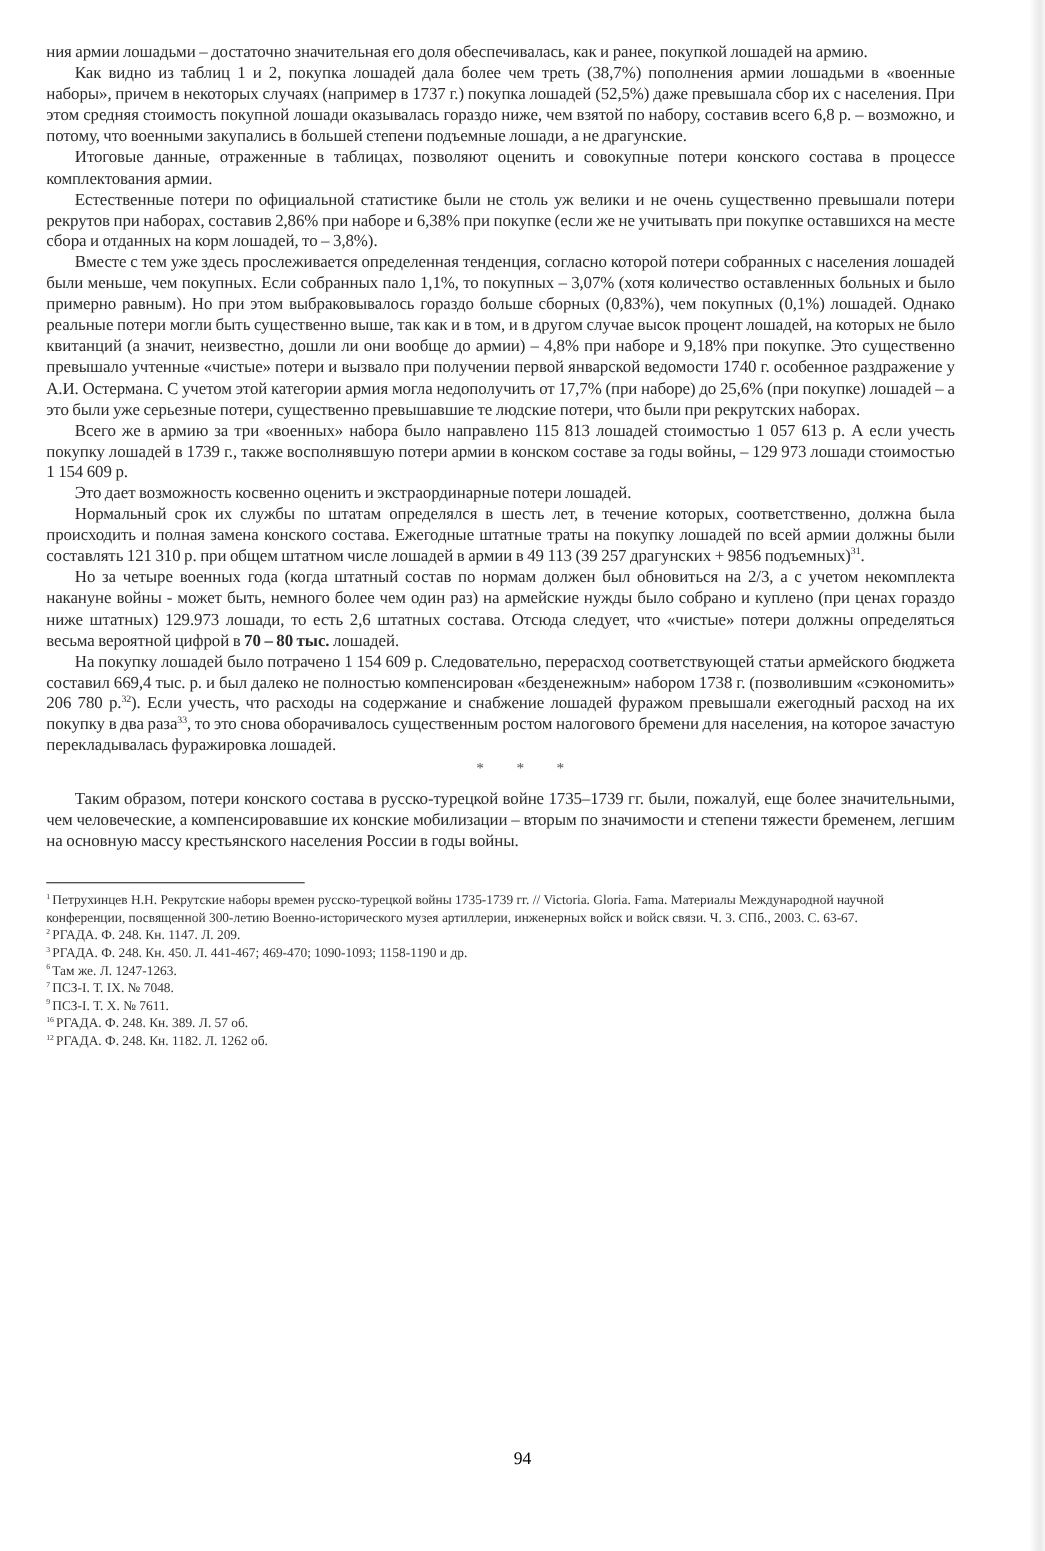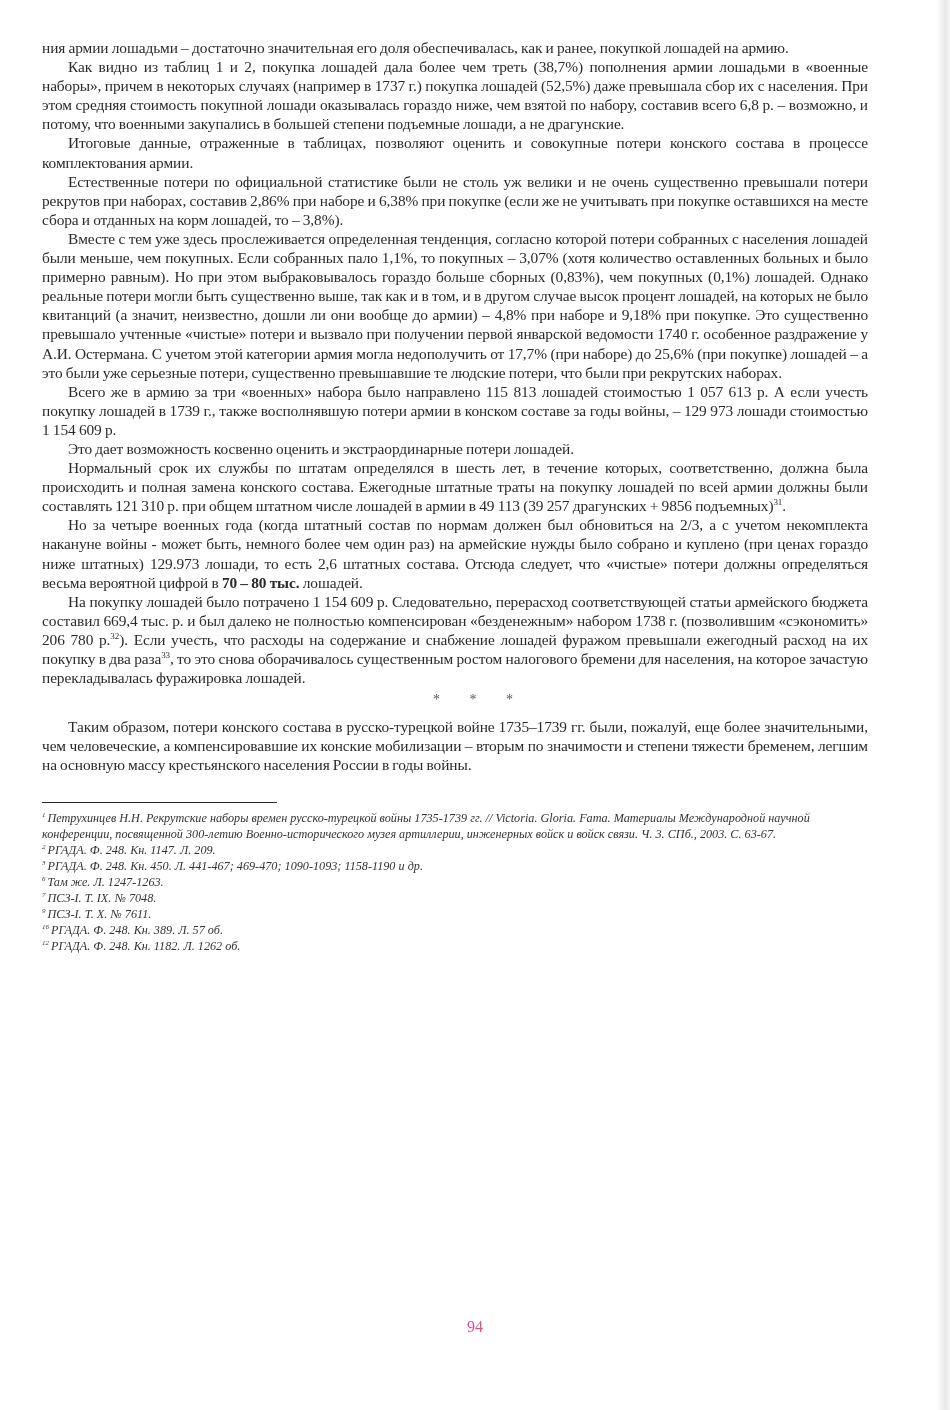--- a/index.html
+++ b/index.html
@@ -23,25 +23,25 @@
   .body-text b { font-weight: bold; }
   .stars {
     text-align: center; font-size: 14px; color: #555; height: 22px; line-height: 26px;
     word-spacing: 26px; padding-left: 36px;
   }
   .final { margin-top: 8px !important; }
   .fn-rule {
     width: 235px; height: 0; border-top: 1.5px solid #2a2a2a; margin-top: 28px; margin-bottom: 7px;
   }
   .footnotes { font-size: 12.2px; line-height: 16px; color: #333; }
-  .footnotes .fn { margin: 0; text-align: left; font-style: italic; }
+  .footnotes .fn { margin: 0; text-align: left; }
   .footnotes sup { font-size: 7px; vertical-align: super; line-height: 0; margin-right: 2px; }
   .page-number {
     position: absolute; top: 1318px; left: 0; width: 950px; text-align: center;
-    font-size: 16px; color: #ec4899;
+    font-size: 16px; color: #000000;
   }
 </style>
 </head>
 <body>
 
 <div class="edge-strip"></div>
 
 <div class="page">
   <div class="body-text">
     <p class="cont"><span>ния армии лошадьми – достаточно значительная его доля обеспечивалась, как и ранее, покупкой лошадей на армию.</span></p>

